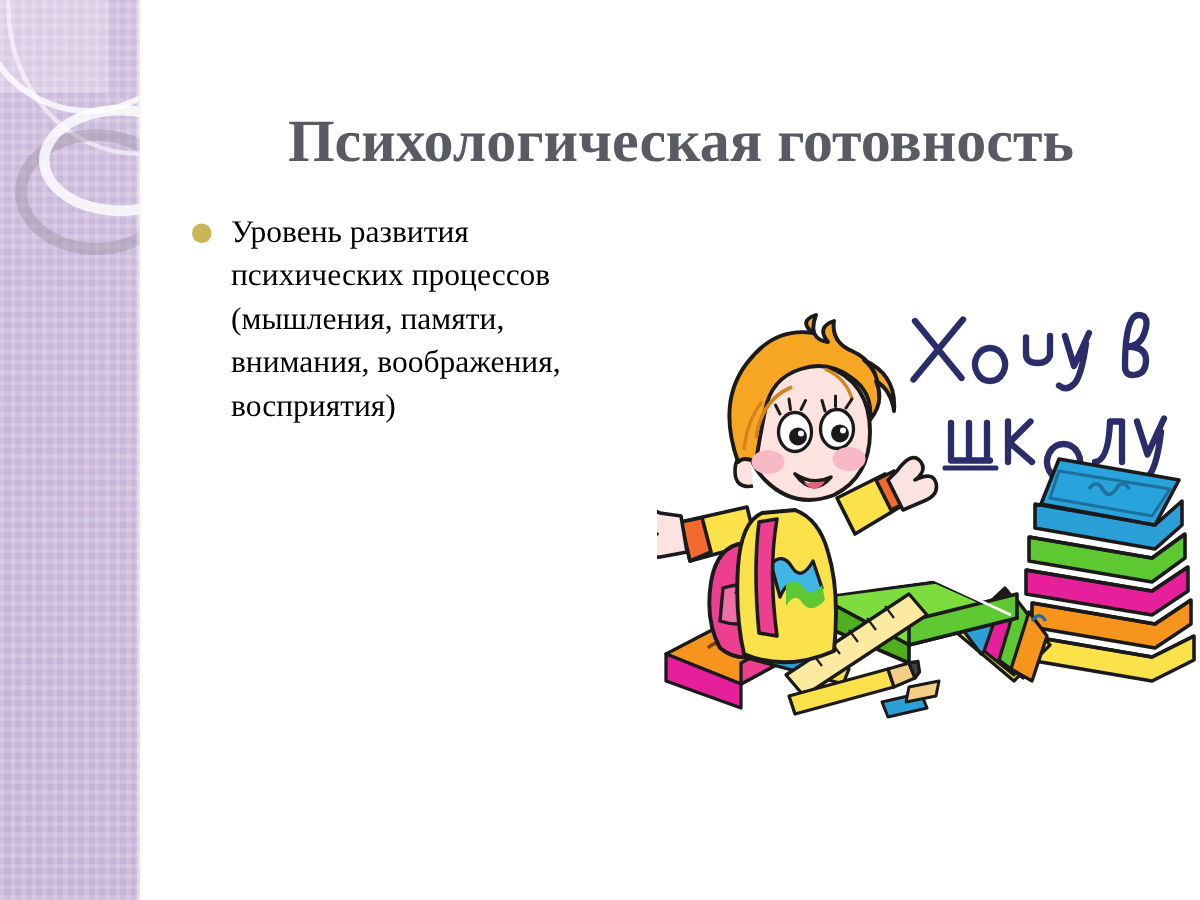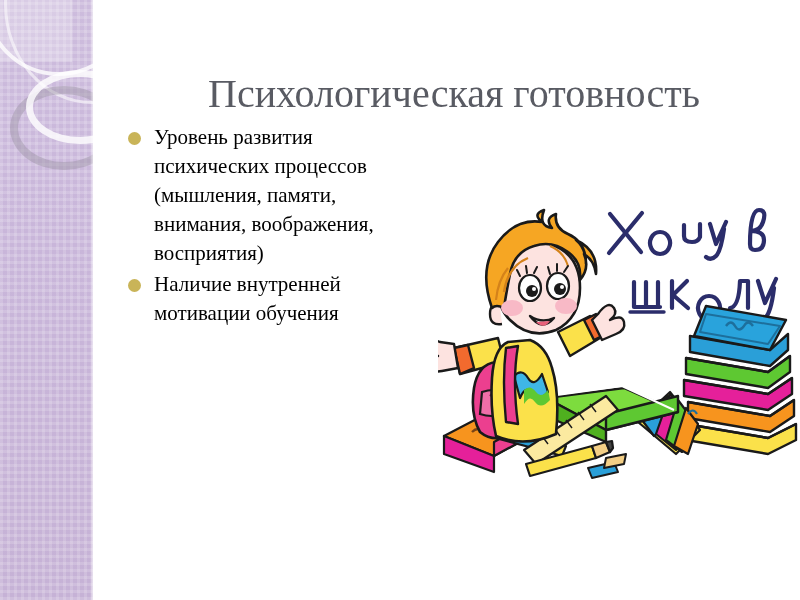--- a/index.html
+++ b/index.html
@@ -101,30 +101,30 @@
   
   .title {
     position: absolute;
     left: 120px;
     top: 44px;
     width: 668px;
     text-align: center;
     color: #595b63;
     font-size: 40px;
     line-height: 46px;
-    font-weight: normal;
+    font-weight: bold;
     letter-spacing: 0px;
     white-space: nowrap;
   }
 
   
   .body-col {
     position: absolute;
     left: 128px;
-    top: 123px;
+    top: 140px;
     width: 300px;
   }
   .bullet-row {
     display: flex;
     align-items: flex-start;
     margin-bottom: 2px;
   }
   .bullet-dot {
     flex: 0 0 auto;
     width: 13px;
@@ -167,24 +167,20 @@
 
   <h1 class="title">Психологическая готовность</h1>
 
   <div class="body-col">
 
     <div class="bullet-row">
       <span class="bullet-dot"></span>
       <span class="bullet-text">Уровень развития психических процессов (мышления, памяти, внимания, воображения, восприятия)</span>
     </div>
 
-    <div class="bullet-row">
-      <span class="bullet-dot"></span>
-      <span class="bullet-text">Наличие внутренней мотивации обучения</span>
-    </div>
 
 
   </div>
 
   <div class="illustration">
     <svg viewBox="0 0 362 286" width="362" height="286" xmlns="http://www.w3.org/2000/svg">
 
       <g fill="none" stroke="#2b2d6b" stroke-width="4.2" stroke-linecap="round" stroke-linejoin="round">
 
         <path d="M172 18 L203 56"></path>

